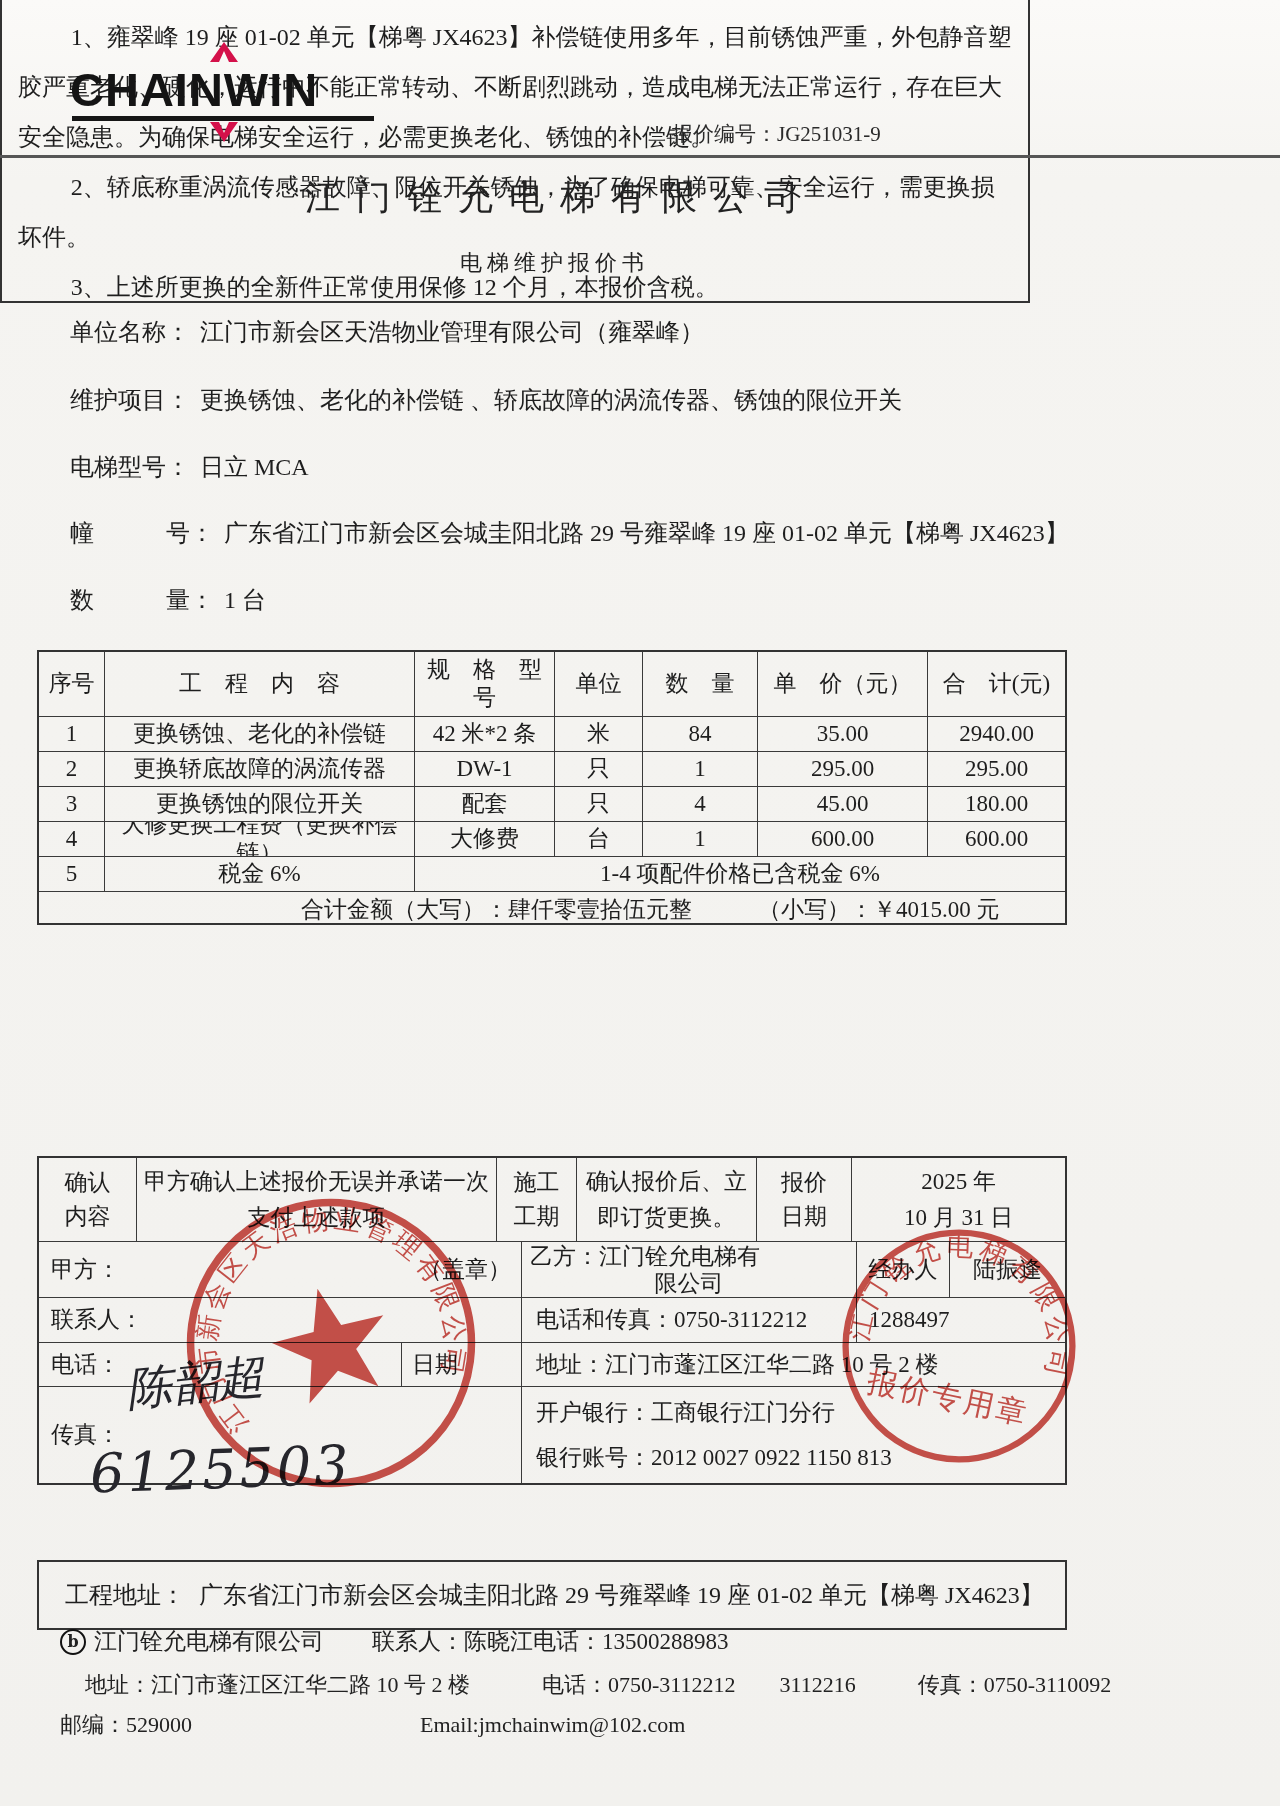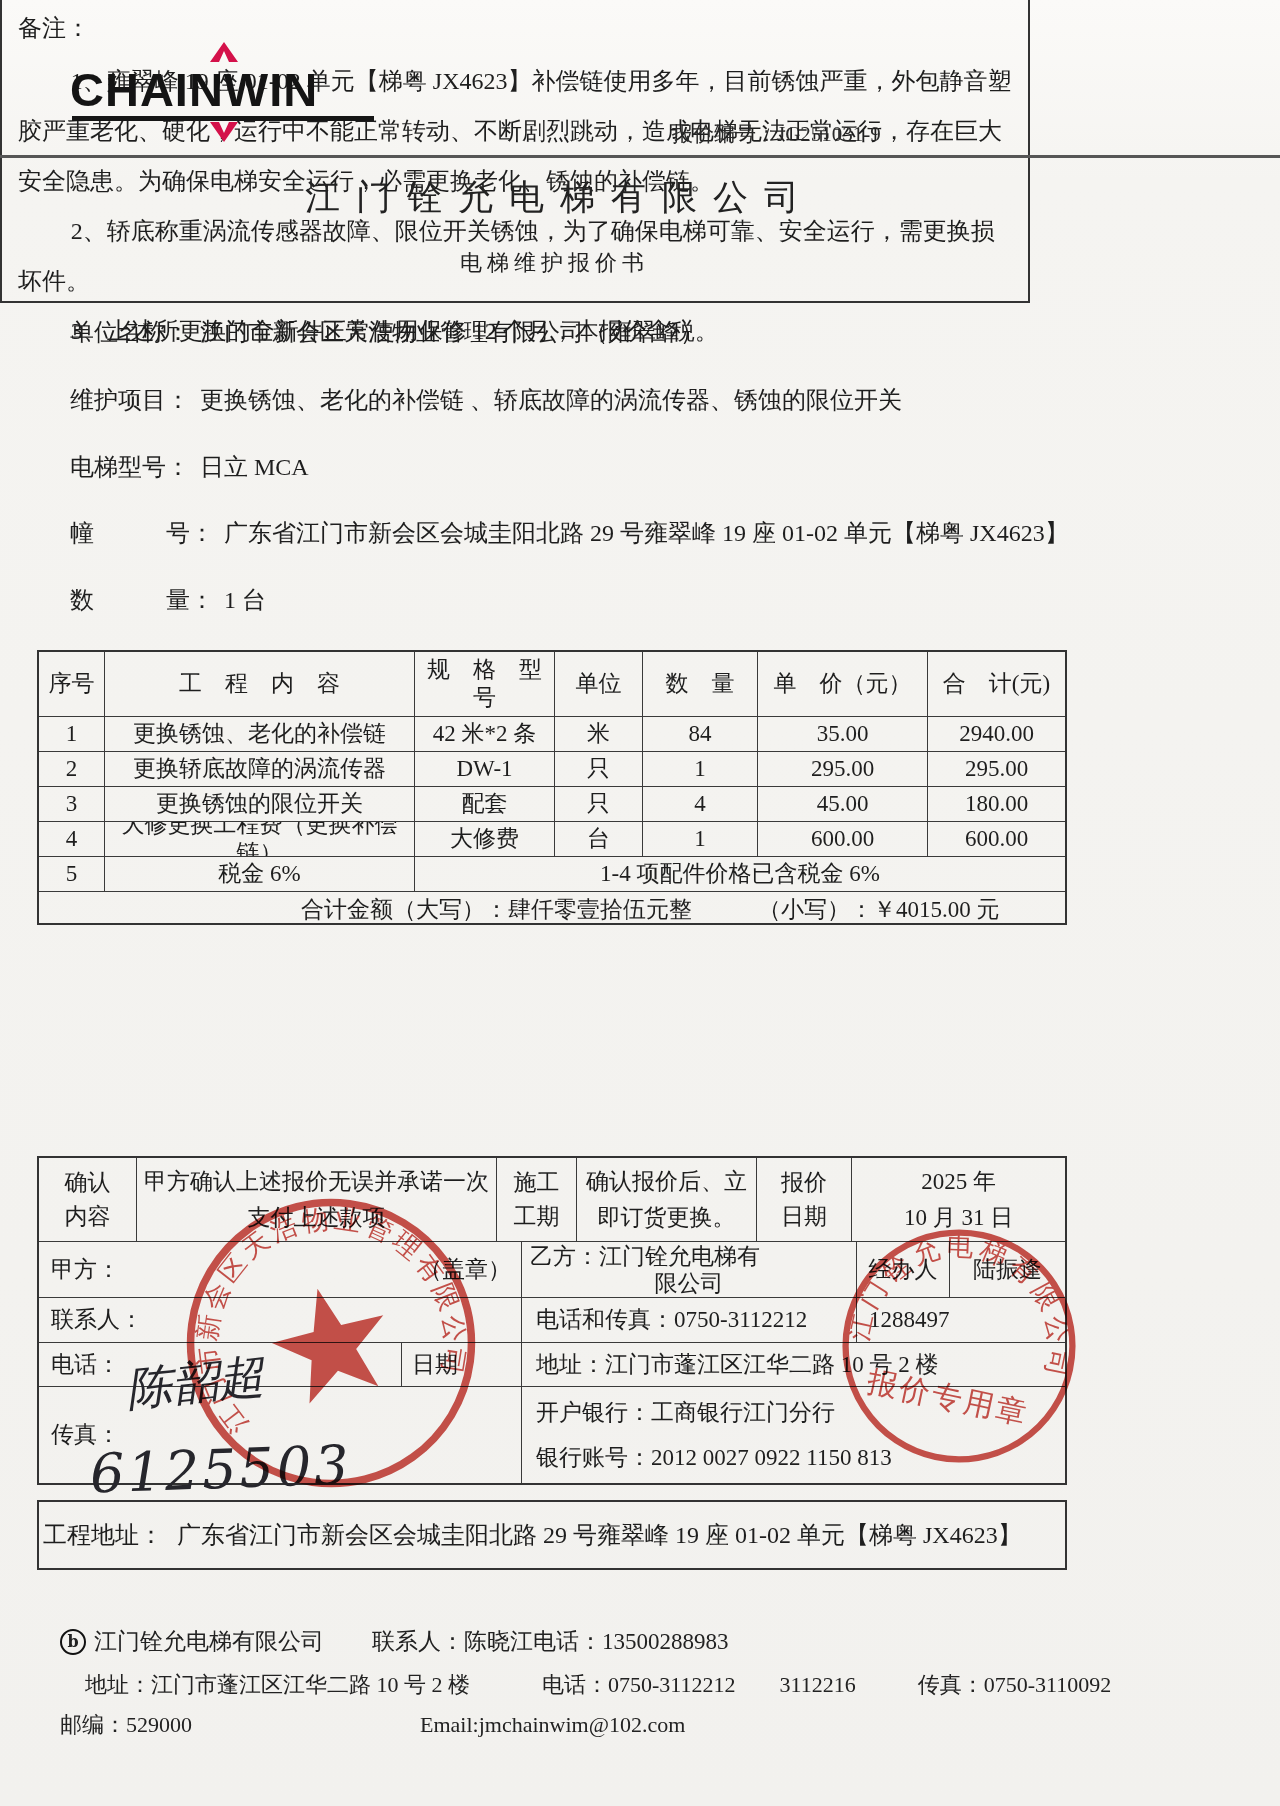--- a/index.html
+++ b/index.html
@@ -40,22 +40,22 @@
   .total-cell .upper{margin-left:262px}
   .total-cell .lower{margin-left:66px}
 
   
   .remarks{left:37px;top:925px;width:1030px;height:303px;border:2px solid #333;border-top:none;
            padding:6px 16px 0 16px;font-size:24px}
   .remarks .rlab{line-height:44px}
   .remarks p{line-height:50px;text-indent:2.2em}
   .remarks p.first{margin-top:6px}
 
-  .site-box{left:37px;top:1500px;width:1030px;height:70px;border:2px solid #333;display:flex;
-            align-items:center;padding-left:4px;font-size:24px}
+  .site-box{left:37px;top:1560px;width:1030px;height:70px;border:2px solid #333;display:flex;
+            align-items:center;padding-left:26px;font-size:24px}
   .site-box .val{margin-left:14px}
 
   
   .fline{display:flex;align-items:center;font-size:23px;color:#222}
   .mark{width:26px;height:26px;border:2.5px solid #111;border-radius:50%;display:flex;align-items:center;
         justify-content:center;font-family:"DejaVu Serif",serif;font-weight:bold;font-size:16px;margin-right:8px;flex:none}
 
   
   .stamp{position:absolute;z-index:6;mix-blend-mode:multiply;opacity:.85;pointer-events:none}
   .hand{position:absolute;font-family:"DejaVu Serif",serif;font-style:italic;color:#26262c;z-index:5;pointer-events:none}
@@ -159,21 +159,20 @@
     </div>
     <div class="tr" style="height:36px">
       <div class="td fx1 total-cell">
         <span class="upper" data-bind="items.total.upper">合计金额（大写）：肆仟零壹拾伍元整</span>
         <span class="lower" data-bind="items.total.lower">（小写）：￥4015.00 元</span>
       </div>
     </div>
   </div>
 
   <div class="remarks">
-    <div class="rlab" data-bind="remarks.label">备注：</div>
     <p class="first" data-bind="remarks.items.0">1、雍翠峰 19 座 01-02 单元【梯粤 JX4623】补偿链使用多年，目前锈蚀严重，外包静音塑胶严重老化、硬化，运行中不能正常转动、不断剧烈跳动，造成电梯无法正常运行，存在巨大安全隐患。为确保电梯安全运行，必需更换老化、锈蚀的补偿链。</p>
     <p data-bind="remarks.items.1">2、轿底称重涡流传感器故障、限位开关锈蚀，为了确保电梯可靠、安全运行，需更换损坏件。</p>
     <p data-bind="remarks.items.2">3、上述所更换的全新件正常使用保修 12 个月，本报价含税。</p>
   </div>
 
   <div class="t" style="left:37px;top:1156px;width:1030px;height:329px">
     <div class="tr" style="height:83px">
       <div class="td" data-bind="confirm.r1.c1" style="width:98px;line-height:34px;padding:0 20px">确认内容</div>
       <div class="td" data-bind="confirm.r1.c2" style="width:360px;line-height:36px;padding:0 6px">甲方确认上述报价无误并承诺一次支付上述款项</div>
       <div class="td" data-bind="confirm.r1.c3" style="width:80px;line-height:34px;padding:0 14px">施工工期</div>

